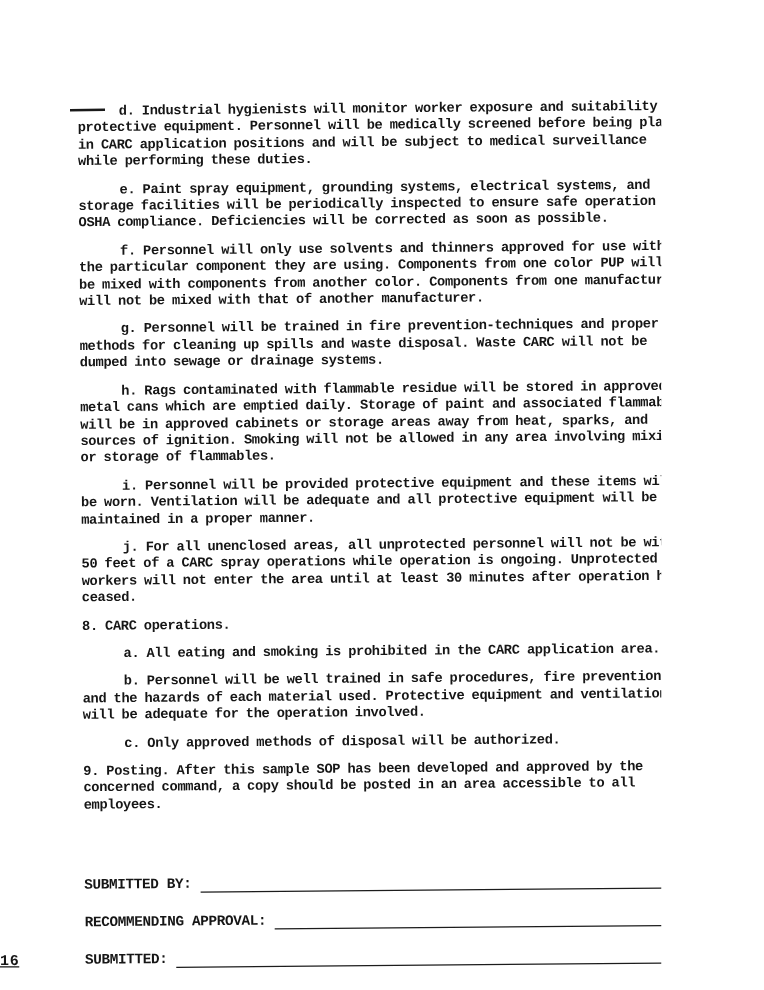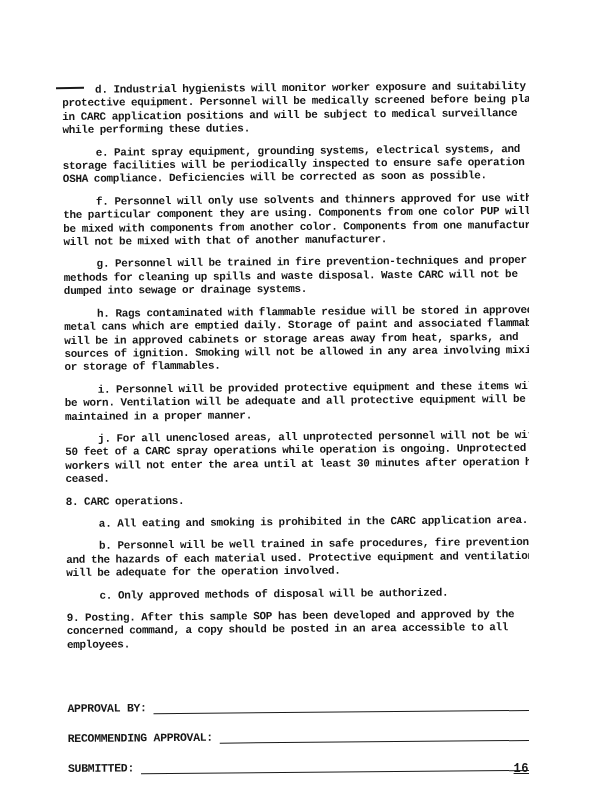--- a/index.html
+++ b/index.html
@@ -53,21 +53,21 @@
     flex: 1;
     border-bottom: 1.6px solid #1c1c1c;
     margin-left: 7px;
     height: 10px;
   }
   .page-number {
     position: absolute;
     left: 0;
     right: 0;
     bottom: 16px;
-    text-align: right;
+    text-align: left;
     font-size: 12px;
     font-weight: 700;
     letter-spacing: 0.5px;
     text-decoration: underline;
   }
   .scan-artifact {
     position: absolute;
     left: 56px;
     top: 87px;
     width: 28px;
@@ -93,21 +93,21 @@
     <p class="para indent">i. Personnel will be provided protective equipment and these items will be worn.  Ventilation will be adequate and all protective equipment will be maintained in a proper manner.</p>
     <p class="para indent">j. For all unenclosed areas, all unprotected personnel will not be within 50 feet of a CARC spray operations while operation is ongoing.  Unprotected workers will not enter the area until at least 30 minutes after operation has ceased.</p>
     <p class="para">8.  CARC operations.</p>
     <p class="para indent">a. All eating and smoking is prohibited in the CARC application area.</p>
     <p class="para indent">b. Personnel will be well trained in safe procedures, fire prevention, and the hazards of each material used.  Protective equipment and ventilation will be adequate for the operation involved.</p>
     <p class="para indent">c. Only approved methods of disposal will be authorized.</p>
     <p class="para">9.  Posting.  After this sample SOP has been developed and approved by the concerned command, a copy should be posted in an area accessible to all employees.</p>
 
     <div class="sig-block">
       <div class="sig-row">
-        <span class="sig-label">APPROVAL BY:</span>
+        <span class="sig-label">SUBMITTED BY:</span>
         <span class="sig-line"></span>
       </div>
       <div class="sig-row">
         <span class="sig-label">RECOMMENDING APPROVAL:</span>
         <span class="sig-line"></span>
       </div>
       <div class="sig-row">
         <span class="sig-label">SUBMITTED:</span>
         <span class="sig-line"></span>
       </div>

